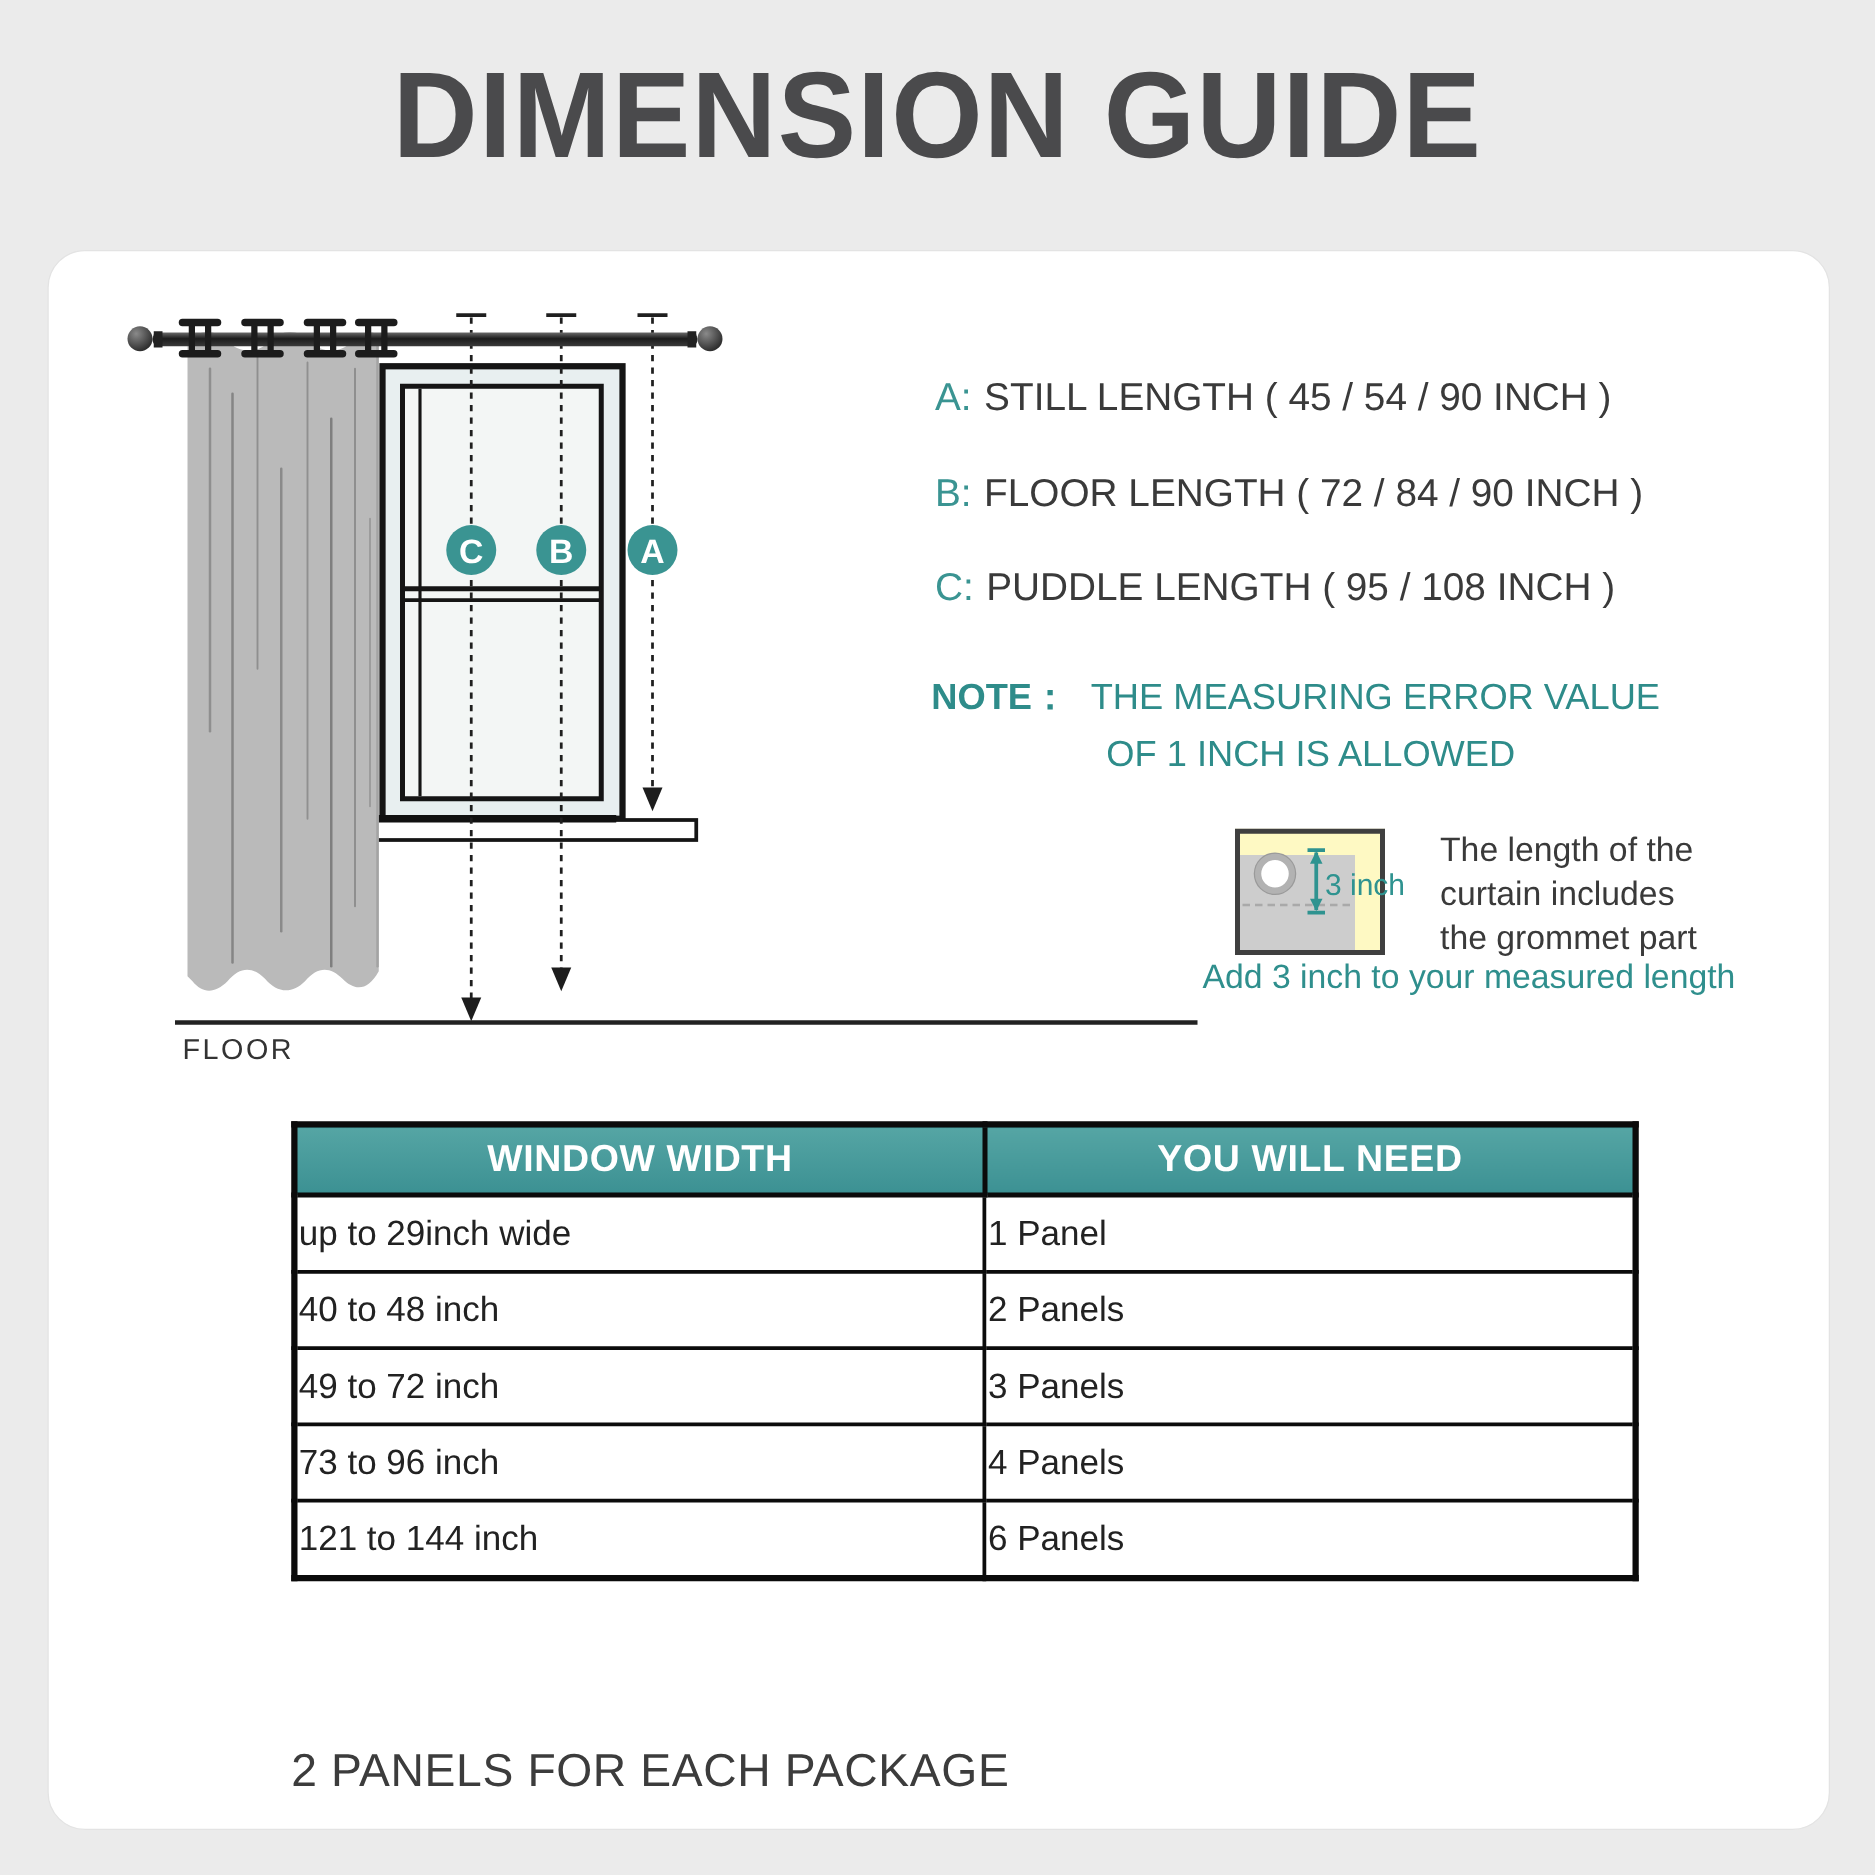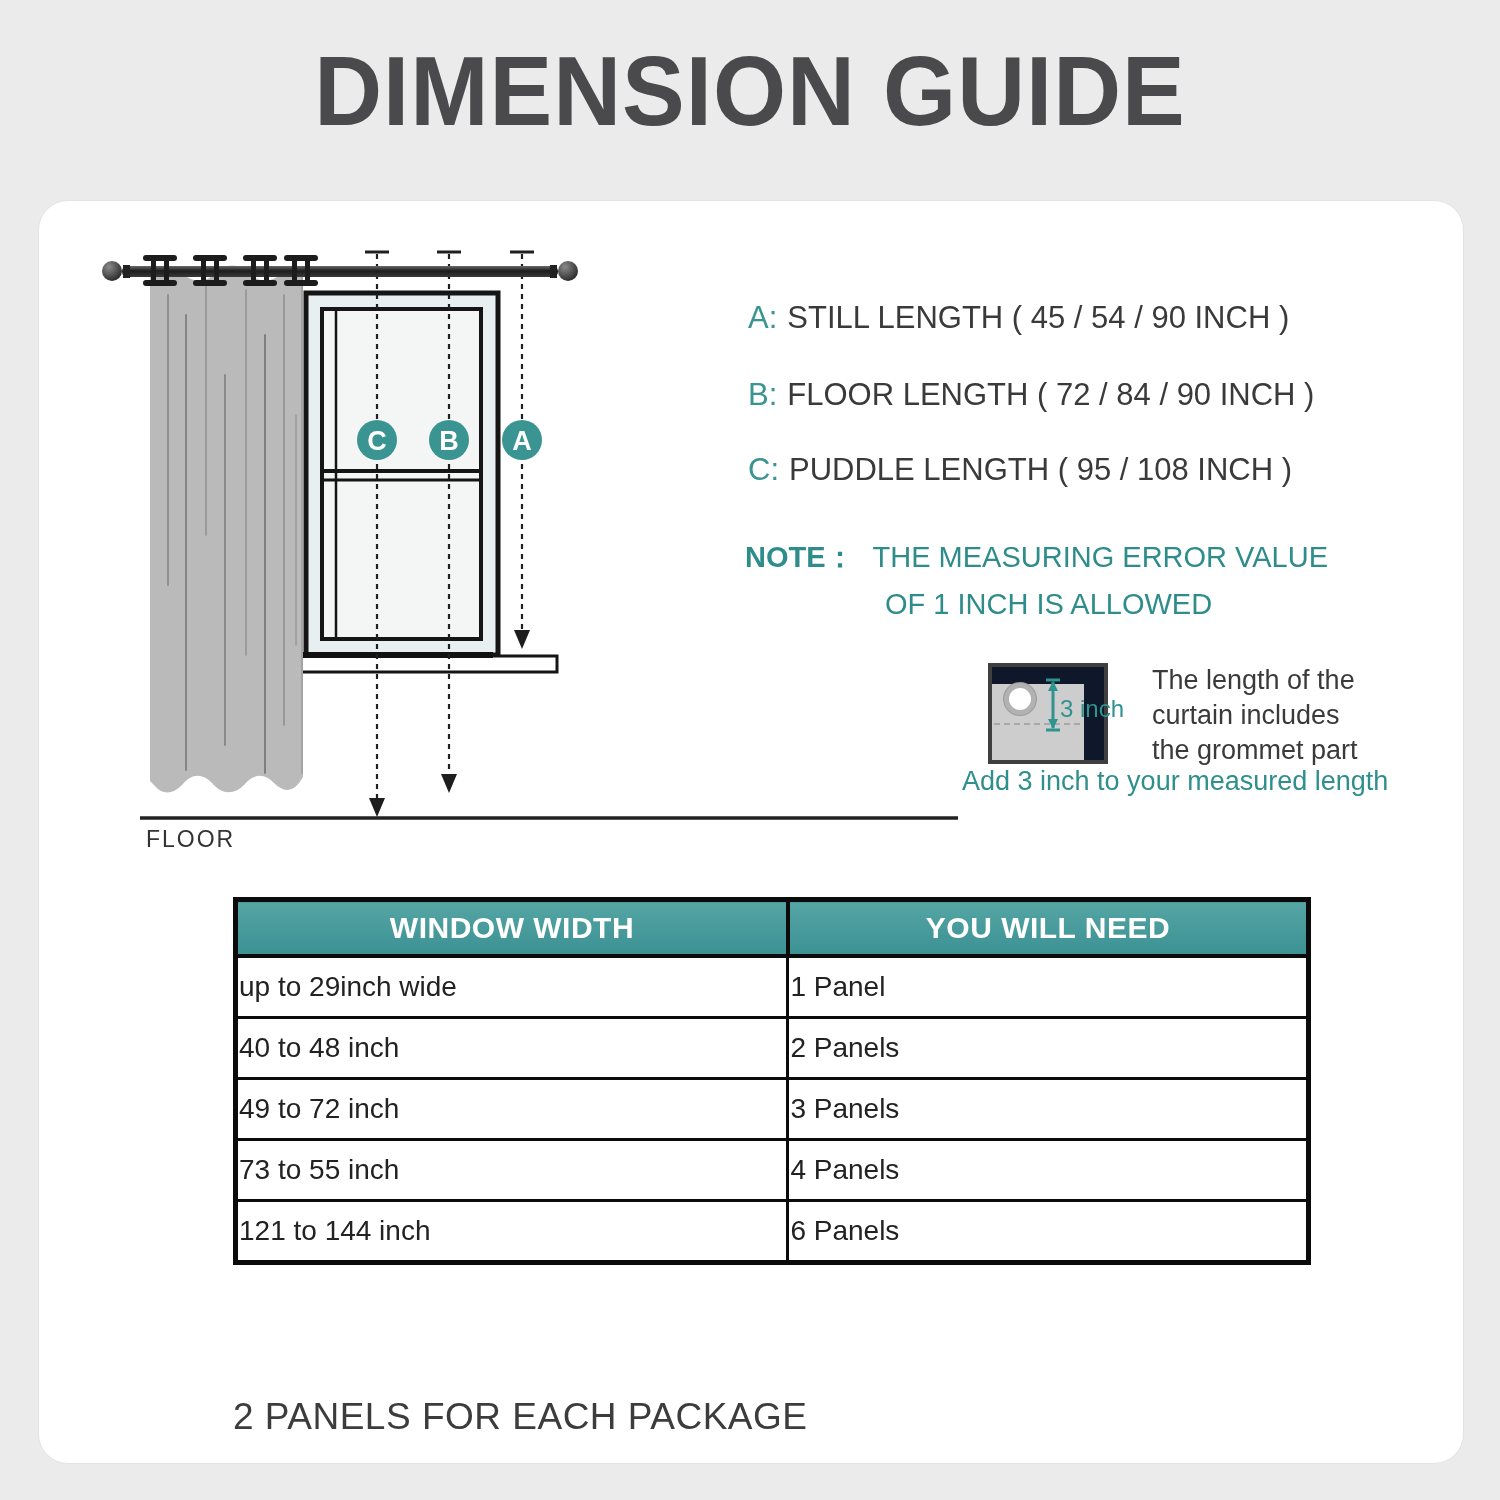--- a/index.html
+++ b/index.html
@@ -43,21 +43,21 @@
   }
   .note-prefix{margin-right:18px;font-weight:bold;}
   .note-line2{
     position:absolute;left:885px;top:588px;white-space:nowrap;
     font-size:29px;color:#2e8c8a;
   }
 
   
   .grommet-box{
     position:absolute;left:988px;top:663px;width:112px;height:93px;
-    border:4px solid #3f3f3f;background:#0f172a;
+    border:4px solid #3f3f3f;background:#fef9c3;
   }
   .grommet-fabric{
     position:absolute;left:0;bottom:0;width:92px;height:76px;
     background:#cdcdcd;
   }
   .grommet-stitch{
     position:absolute;left:2px;top:56px;width:86px;height:0;
     border-top:2px dashed #a9a9a9;
   }
   .grommet-ring{
@@ -279,21 +279,21 @@
       </tr>
       <tr>
         <td>40 to 48 inch</td>
         <td>2 Panels</td>
       </tr>
       <tr>
         <td>49 to 72 inch</td>
         <td>3 Panels</td>
       </tr>
       <tr>
-        <td>73 to 55 inch</td>
+        <td>73 to 96 inch</td>
         <td>4 Panels</td>
       </tr>
       <tr>
         <td>121 to 144 inch</td>
         <td>6 Panels</td>
       </tr>
     </tbody>
   </table>
 
   <div class="footer-note">2 PANELS FOR EACH PACKAGE</div>

